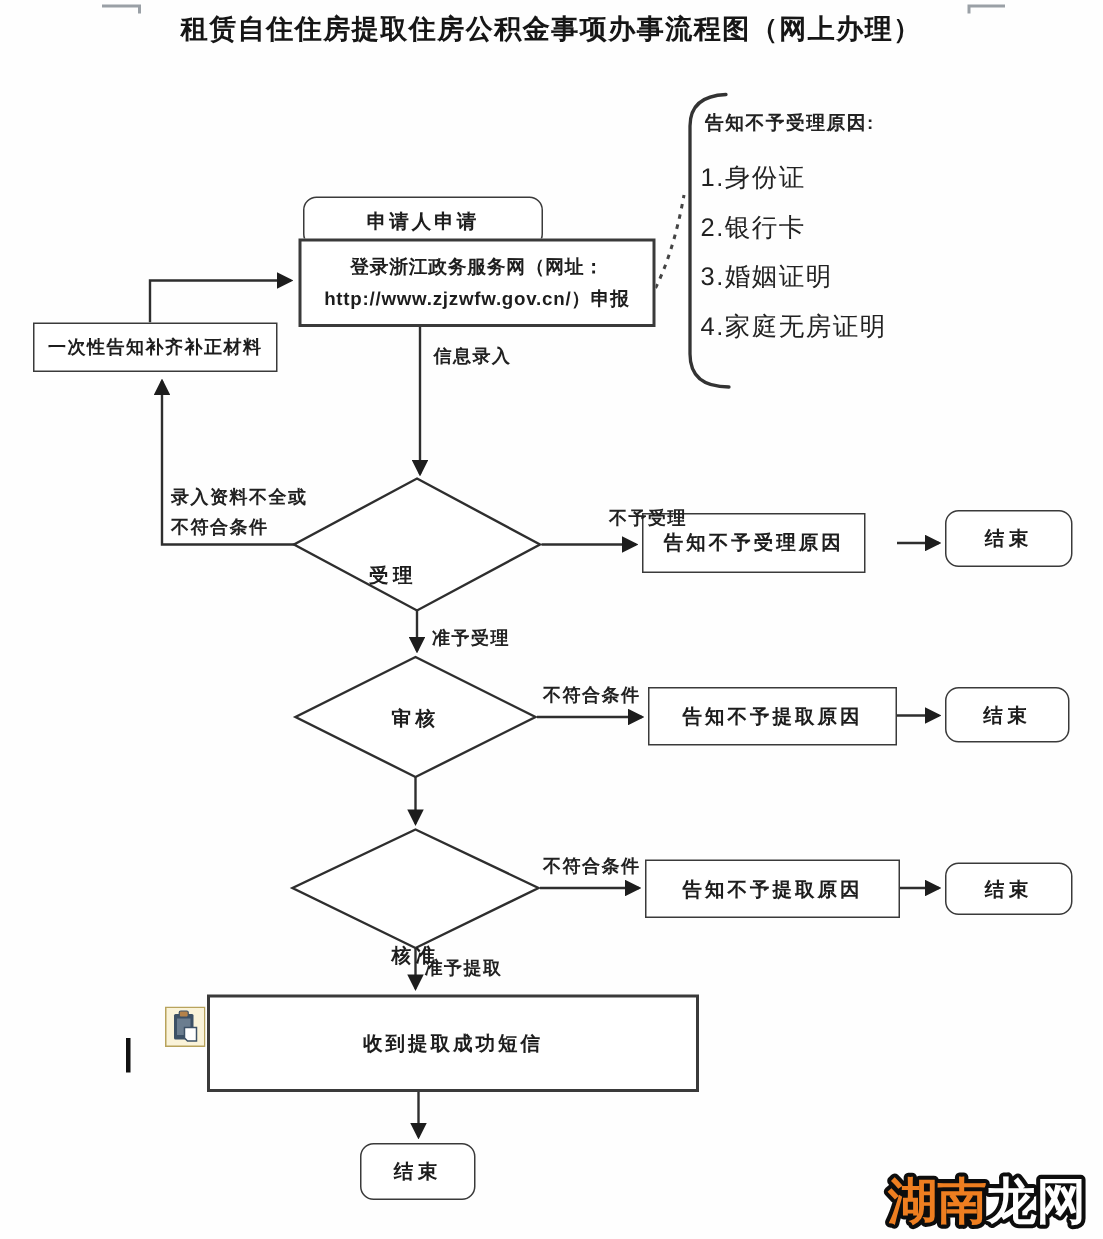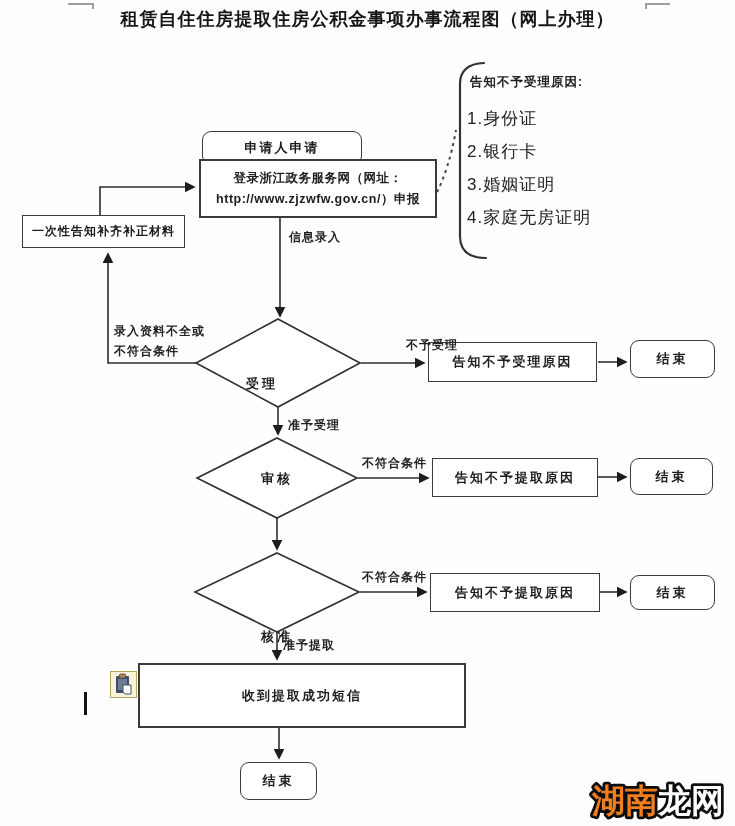--- a/index.html
+++ b/index.html
@@ -82,21 +82,21 @@
 
   <div class="box rounded" style="left:202px;top:99px;width:160px;height:34px;margin-top:32px;">申请人申请</div>
 
   <div class="box thick" id="login-box" style="left:199px;top:159px;width:238px;height:59px;">
     <span>登录浙江政务服务网（网址：</span>
     <span>http://www.zjzwfw.gov.cn/）申报</span>
   </div>
 
   <div class="box" style="left:22px;top:215px;width:163px;height:33px;font-size:12px;letter-spacing:1px;">一次性告知补齐补正材料</div>
 
-  <div class="box" style="left:428px;top:342px;width:169px;height:40px;">告知不予受理原因</div>
+  <div class="box" style="left:428px;top:342px;width:149px;height:40px;">告知不予受理原因</div>
   <div class="box rounded" style="left:630px;top:340px;width:85px;height:38px;letter-spacing:3px;">结束</div>
 
   <div class="box" style="left:432px;top:458px;width:166px;height:39px;">告知不予提取原因</div>
   <div class="box rounded" style="left:630px;top:458px;width:83px;height:37px;letter-spacing:3px;">结束</div>
 
   <div class="box" style="left:430px;top:573px;width:170px;height:39px;">告知不予提取原因</div>
   <div class="box rounded" style="left:630px;top:575px;width:85px;height:35px;letter-spacing:3px;">结束</div>
 
   <div class="box thick" style="left:138px;top:663px;width:328px;height:65px;">收到提取成功短信</div>
 

